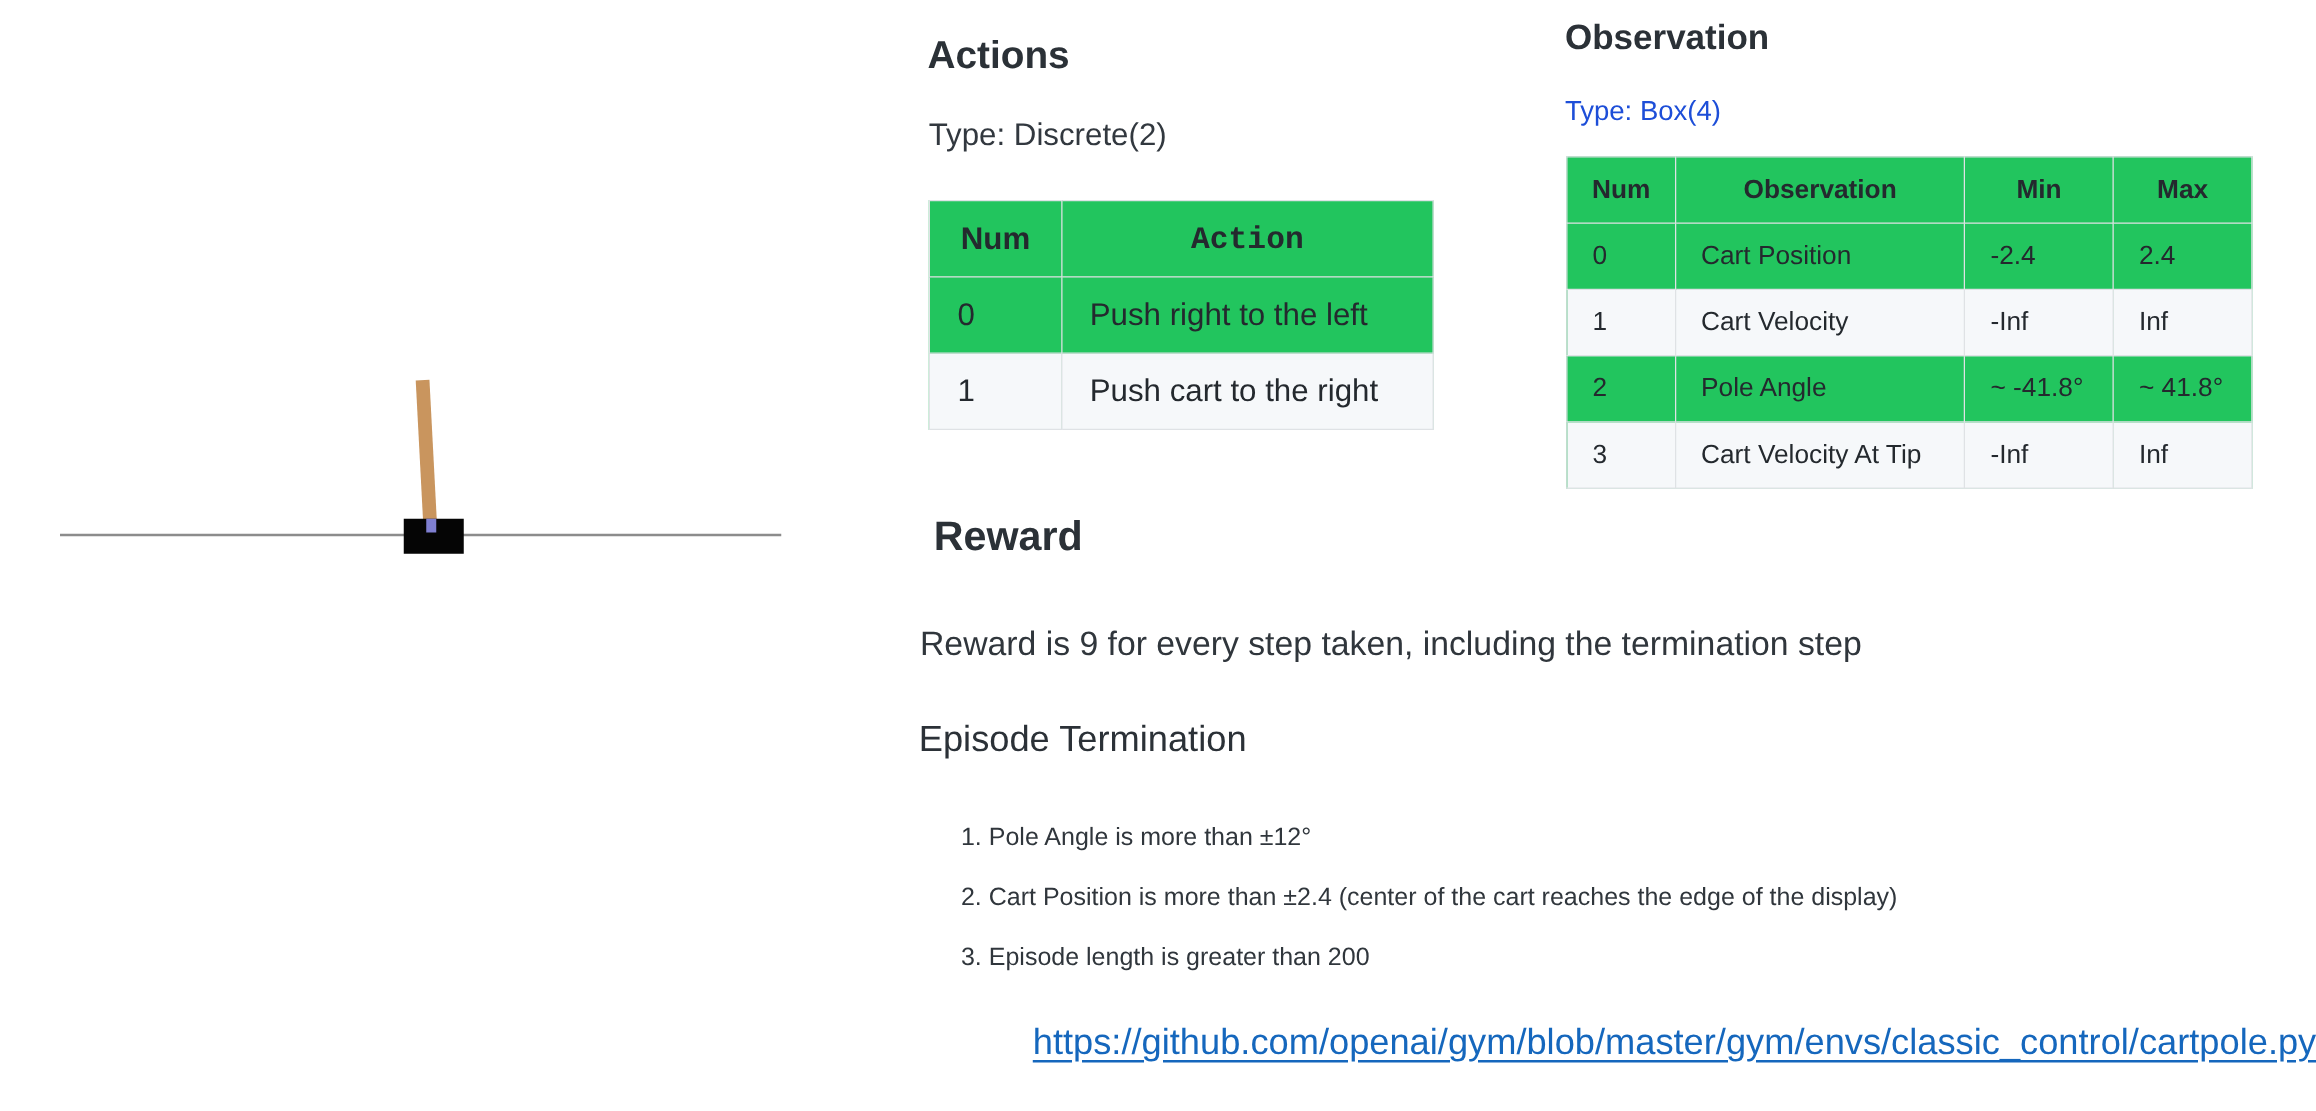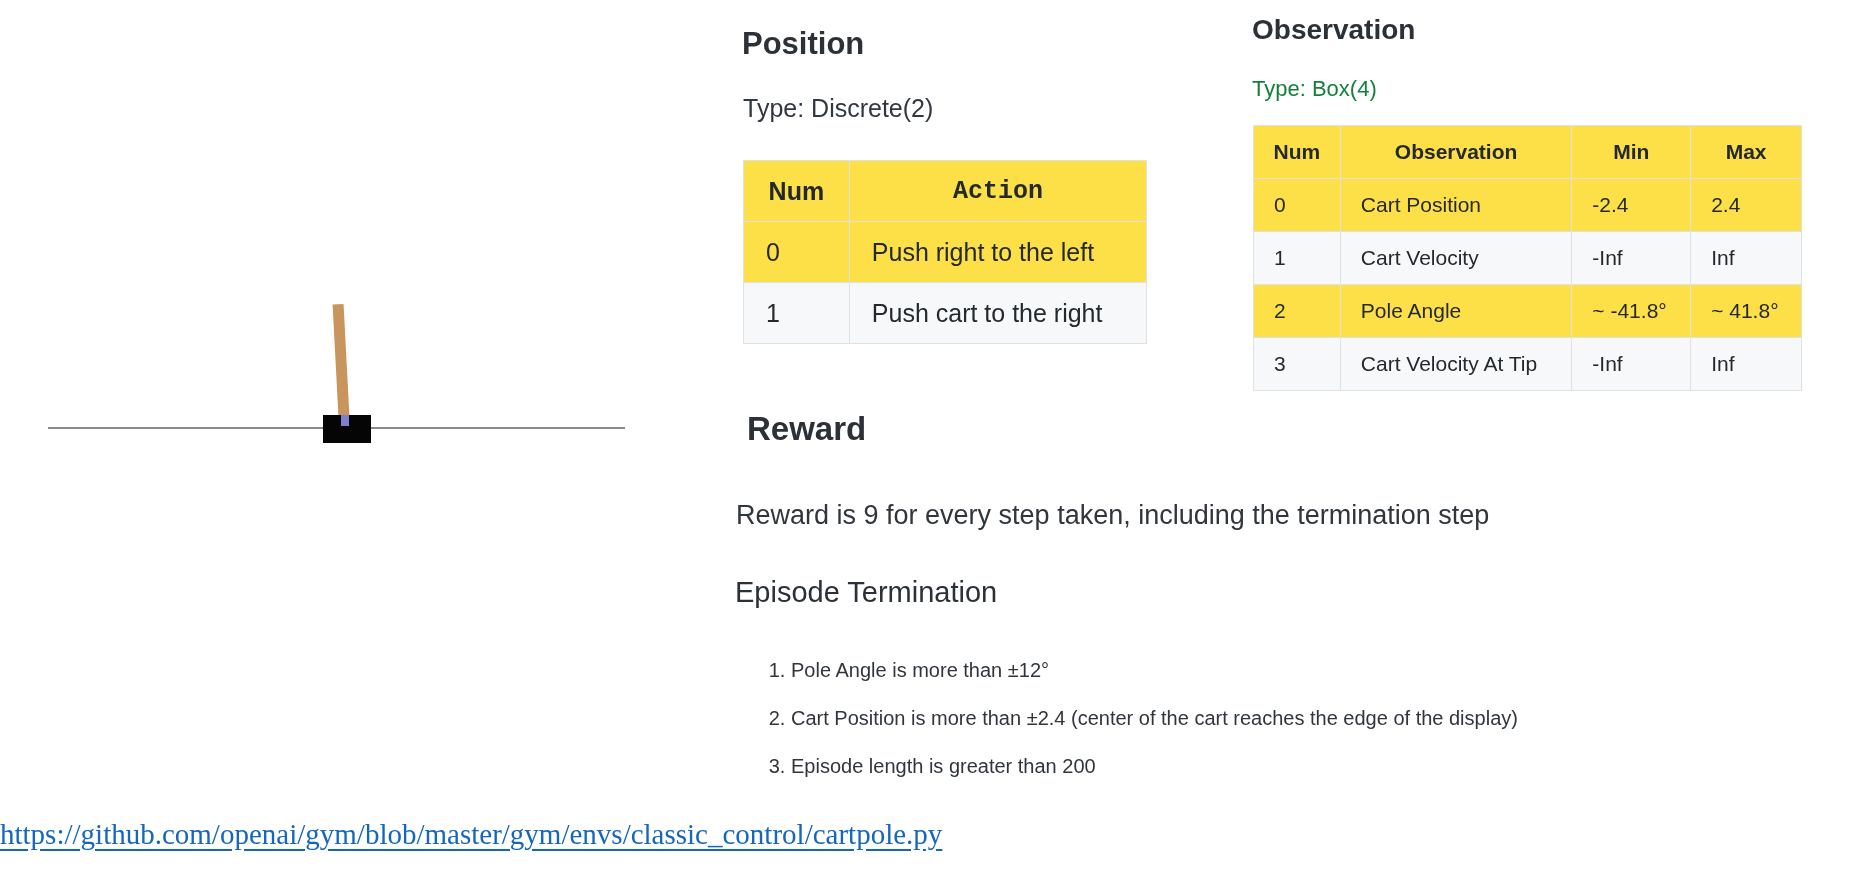--- a/index.html
+++ b/index.html
@@ -41,21 +41,21 @@
   .t-actions-type {
     position: absolute; left: 743px; top: 94px;
     font-size: 25px; color: #32383f;
   }
   .h-observation {
     position: absolute; left: 1252px; top: 14px;
     font-size: 28px; font-weight: bold; color: #2b3137;
   }
   .t-observation-type {
     position: absolute; left: 1252px; top: 76px;
-    font-size: 22px; color: #15803d;
+    font-size: 22px; color: #1d4ed8;
   }
   .h-reward {
     position: absolute; left: 737px; top: 410px;
     font-size: 33px; font-weight: bold; color: #2b3137; margin-left: 10px;
   }
   .t-reward {
     position: absolute; left: 736px; top: 500px;
     font-size: 27px; color: #30363c; white-space: nowrap;
   }
   .h-termination {
@@ -65,21 +65,21 @@
   .termination-list {
     position: absolute; left: 745px; top: 652px;
     padding-left: 46px; list-style: decimal;
   }
   .termination-list li {
     font-size: 20px; line-height: 36px; margin-bottom: 12px;
     color: #30363c; white-space: nowrap;
   }
 
   
-  table { border-collapse: collapse; background: #fde047; }
+  table { border-collapse: collapse; background: #22c55e; }
   th, td { border: 1px solid #dfe2e5; }
   th { font-weight: bold; text-align: center; }
   tbody tr.stripe { background: #f6f8fa; }
 
   .actions-table {
     position: absolute; left: 743px; top: 160px; width: 404px;
     font-size: 25px;
   }
   .actions-table th, .actions-table td { height: 61px; }
   .actions-table td { text-align: left; padding-left: 22px; }
@@ -93,41 +93,40 @@
   .observation-table th, .observation-table td { height: 53px; }
   .observation-table td { text-align: left; padding-left: 20px; }
   .observation-table .col-num { width: 87px; }
   .observation-table .col-obs { width: 232px; }
   .observation-table .col-min { width: 119px; }
   .observation-table .col-max { width: 111px; text-align: center; }
 
   
   .link-row {
     position: absolute; left: 0; top: 818px; width: 1853px;
-    text-align: left;
-    font-family: Liberation Serif, serif;
+    text-align: right;
   }
   .link-row a {
     font-size: 29px; color: #1567bd; text-decoration: underline;
     text-underline-offset: 5px;
   }
 </style>
 </head>
 <body>
 
 <div class="slide">
 
   <div class="figure">
     <div class="track"></div>
     <div class="pole"></div>
     <div class="cart"></div>
     <div class="axle"></div>
   </div>
 
-  <h2 class="h-actions">Position</h2>
+  <h2 class="h-actions">Actions</h2>
   <p class="t-actions-type">Type: Discrete(2)</p>
   <table class="actions-table">
     <thead>
       <tr>
         <th class="col-num">Num</th>
         <th class="col-action">Action</th>
       </tr>
     </thead>
     <tbody>
       <tr>

